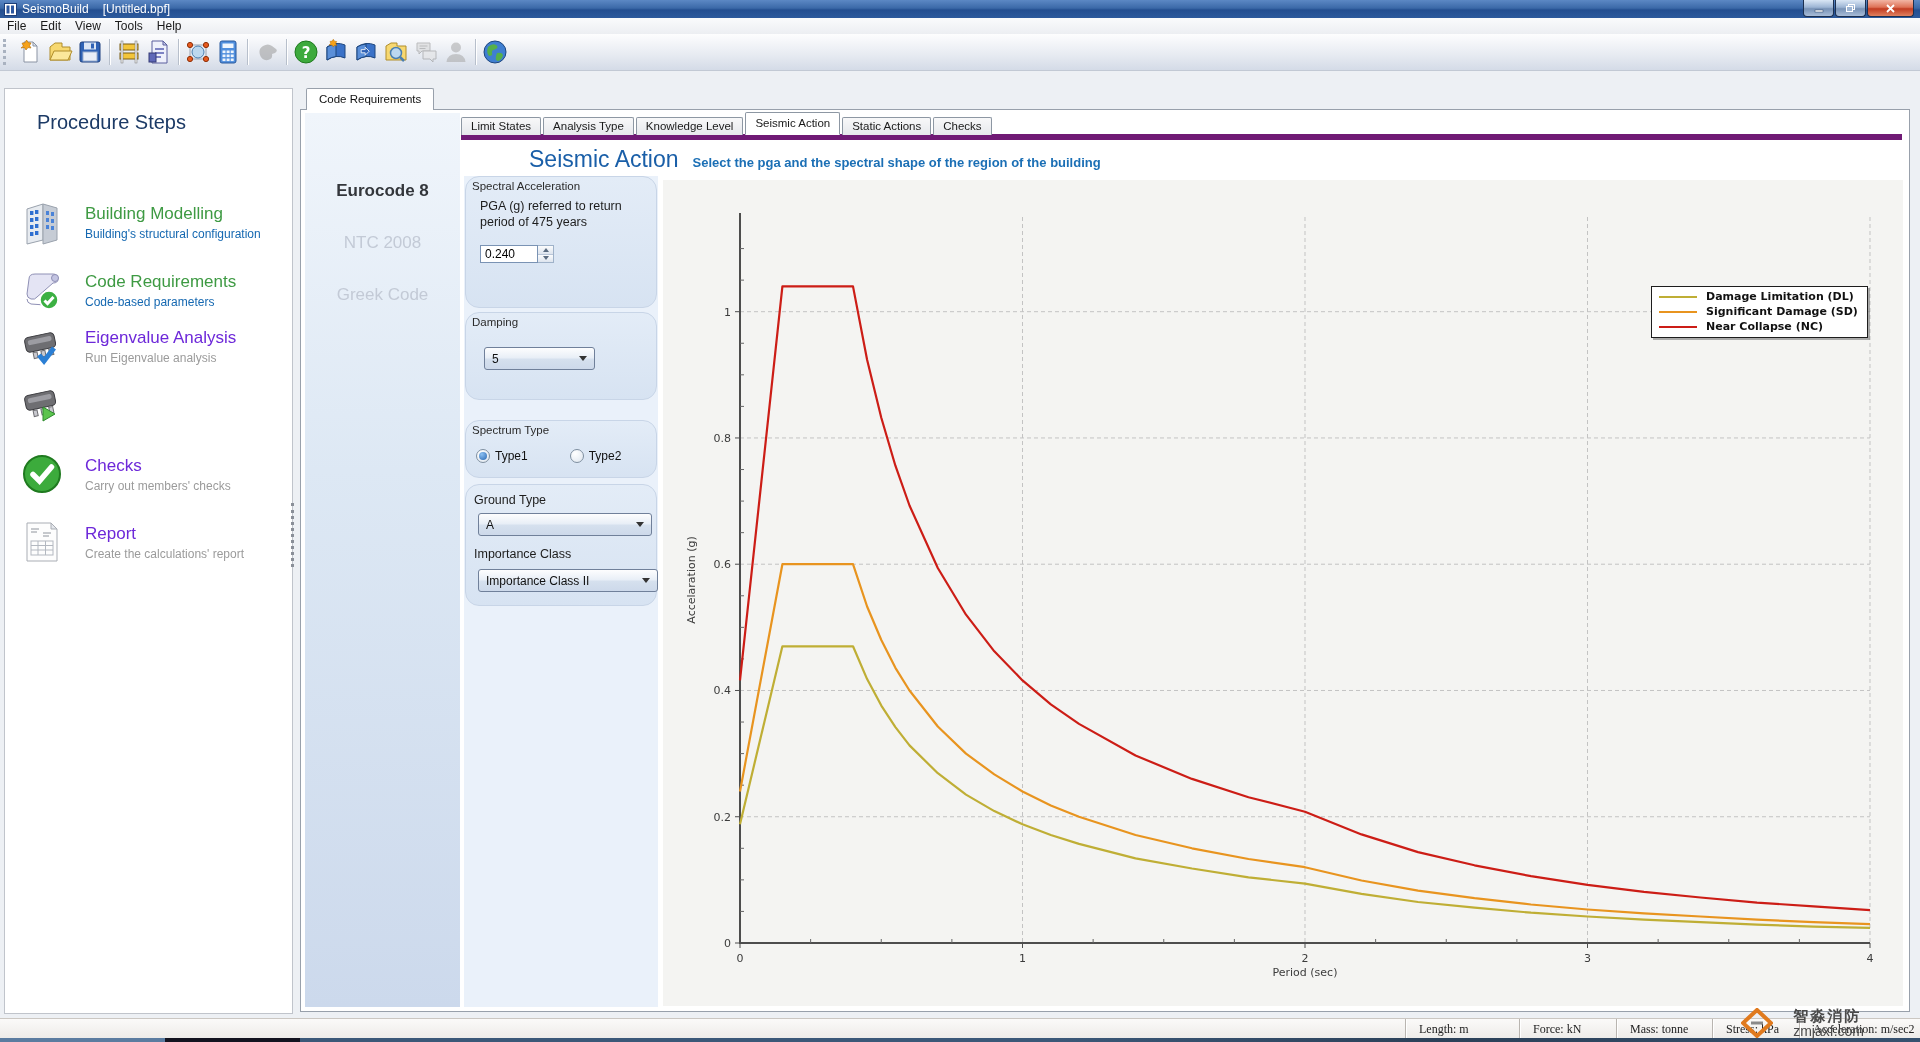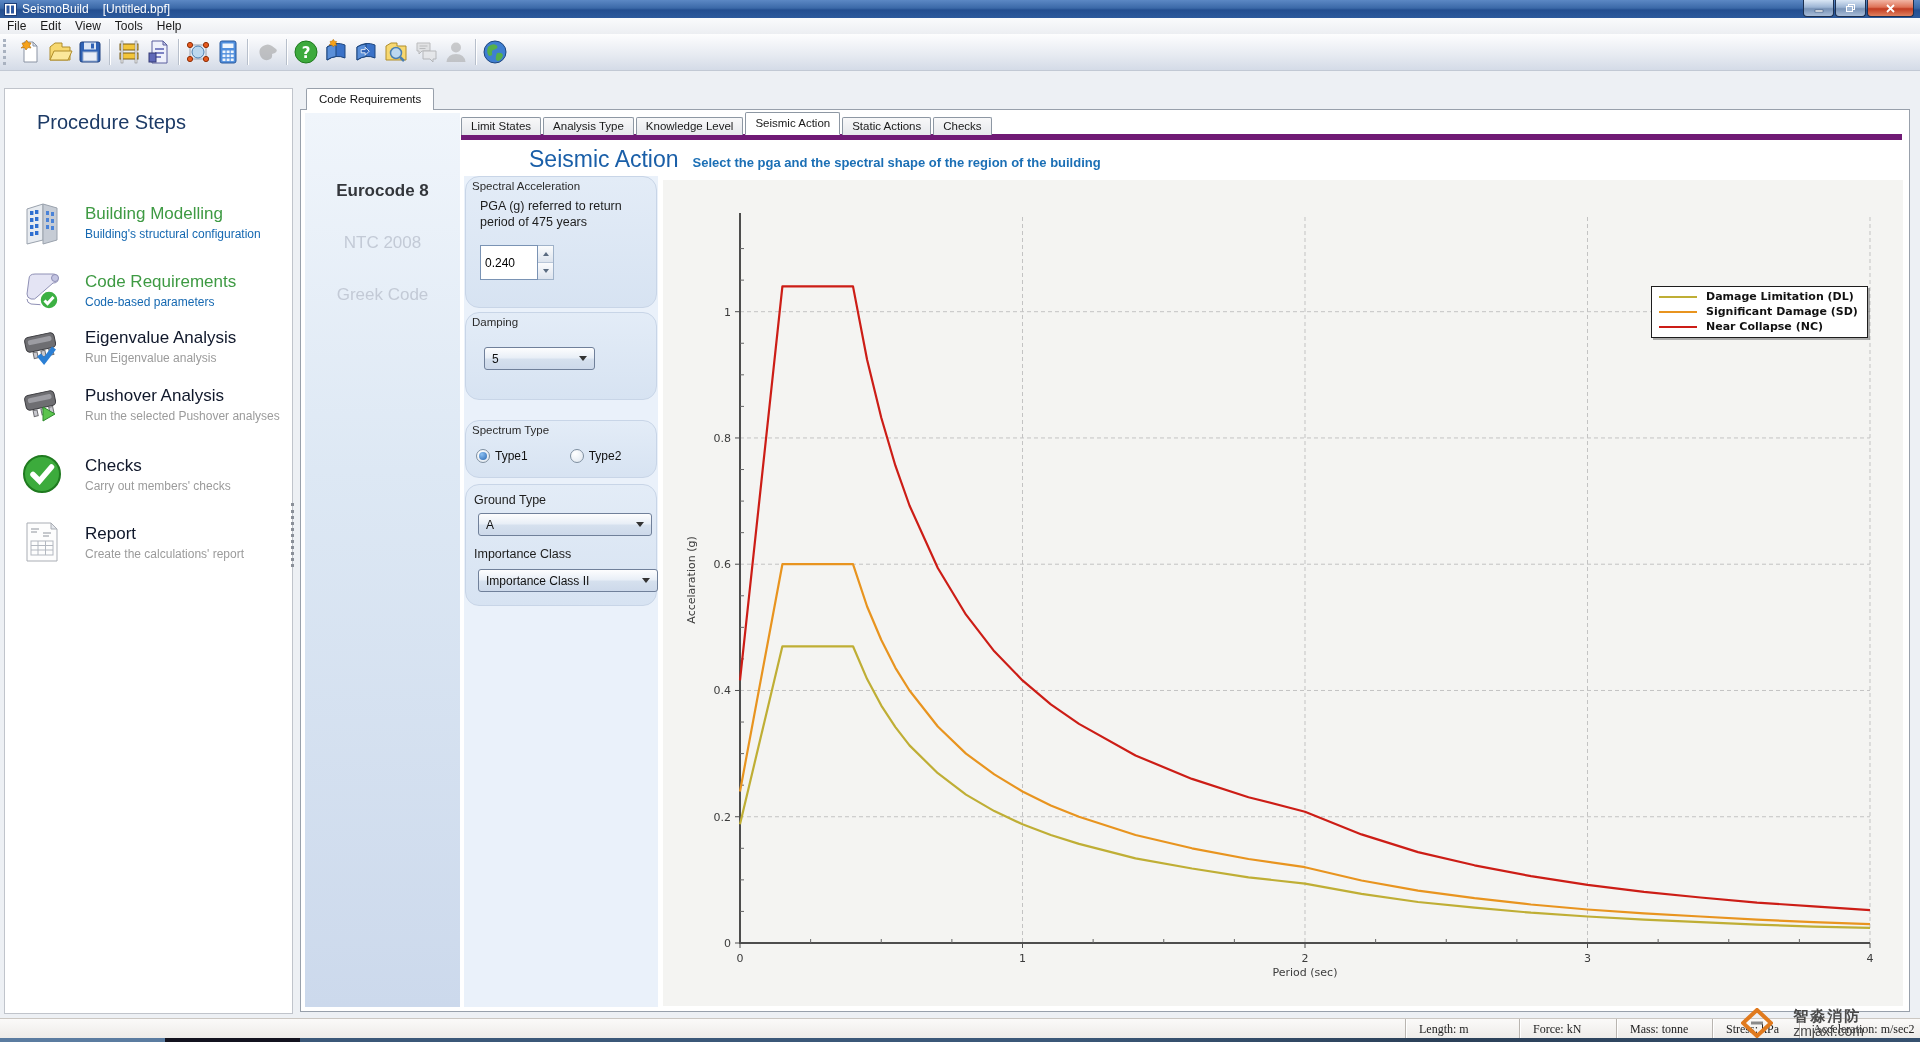--- a/index.html
+++ b/index.html
@@ -34,21 +34,21 @@
   
   .sidebar{position:absolute;left:4px;top:88px;width:287px;height:924px;
     background:#fff;border:1px solid #c0c4cb;}
   .ps-heading{position:absolute;left:32px;top:22px;font-size:20px;color:#1c3a66;}
   .pstep{position:absolute;left:14px;display:flex;gap:20px;cursor:pointer;}
   .pstep .txt{display:flex;flex-direction:column;justify-content:center;gap:3px;}
   .pstep .t{font-size:17px;}
   .pstep .s{font-size:12px;}
   .pstep.on .t{color:#3e9a43;}
   .pstep.on .s{color:#1568b1;}
-  .pstep.off .t{color:#0f172a;}
+  .pstep.off .t{color:#6d28d9;}
   .pstep.off .s{color:#9b9b9b;}
   .splitter{position:absolute;left:291px;top:503px;width:7px;height:64px;
     border-left:3px dotted #8a8f98;cursor:col-resize;}
   
   .tabctl{position:absolute;left:300px;top:88px;width:1610px;height:924px;}
   .maintab{position:absolute;left:6px;top:0;height:21px;padding:0 12px;line-height:21px;
     background:#fff;border:1px solid #98a0ab;border-bottom:none;border-radius:2px 2px 0 0;
     font-size:11.5px;color:#111;z-index:2;}
   .tabpage{position:absolute;left:0;right:0;top:21px;bottom:0;background:#fff;
     border:1px solid #98a0ab;}
@@ -69,21 +69,21 @@
   
   .controls{position:absolute;left:163px;top:66px;bottom:4px;width:194px;background:#eaf1fa;}
   .grp{position:absolute;left:1px;right:1px;background:linear-gradient(#e3ecf7,#d7e3f2);
     border:1px solid #c8d5e7;border-radius:14px;}
   .grp .glabel{position:absolute;left:6px;top:3px;font-size:11.5px;color:#2b2b2b;}
   #grp-sa{top:0;height:130px;}
   #grp-damp{top:136px;height:86px;}
   #grp-spec{top:244px;height:56px;}
   #grp-site{top:308px;height:120px;}
   .pga-desc{position:absolute;left:14px;top:22px;width:156px;font-size:12.5px;color:#1d1d1d;line-height:1.25;}
-  .spinrow{position:absolute;left:14px;top:68px;display:flex;align-items:stretch;height:35px;}
+  .spinrow{position:absolute;left:14px;top:68px;display:flex;align-items:stretch;height:18px;}
   .spinrow input{width:48px;border:1px solid #7a93b4;font-size:12px;padding:0 4px;
     font-family:"Liberation Sans",sans-serif;background:#fff;}
   .spinbtns{display:flex;flex-direction:column;border:1px solid #9fb2c9;border-left:none;width:15px;}
   .spinbtns .sb{flex:1;display:flex;align-items:center;justify-content:center;
     background:linear-gradient(#fbfcfd,#dde4ee);cursor:pointer;}
   .spinbtns .sb+.sb{border-top:1px solid #b9c6d8;}
   .tri-u{width:0;height:0;border-left:3px solid transparent;border-right:3px solid transparent;border-bottom:4px solid #5a6b80;}
   .tri-d{width:0;height:0;border-left:3px solid transparent;border-right:3px solid transparent;border-top:4px solid #5a6b80;}
   .dd{position:absolute;height:21px;border:1px solid #70809a;border-radius:3px;
     background:linear-gradient(#fdfdfe,#e9eff7 45%,#d5e0ee 55%,#cdd9ea);
@@ -353,24 +353,20 @@
     <svg width="46" height="46" viewBox="0 0 46 46">
         <rect x="6" y="12" width="30" height="15" rx="4" fill="#6e6e72" stroke="#3c3c40" transform="rotate(-12 21 19)"></rect>
         <rect x="9" y="15" width="24" height="5" rx="2" fill="#9c9ca2" transform="rotate(-12 21 19)"></rect>
         <g fill="#c9c9cf" stroke="#6e6e72">
           <rect x="12" y="28" width="4" height="6" transform="rotate(-12 21 19)"></rect>
           <rect x="20" y="28" width="4" height="6" transform="rotate(-12 21 19)"></rect>
           <rect x="28" y="28" width="4" height="6" transform="rotate(-12 21 19)"></rect>
         </g>
         <path d="M24 26 l12 7 l-12 7 z" fill="#5cc44e" stroke="#2e8b2e"></path>
       </svg>
-    <div class="txt">
-        <span class="t">Pushover Analysis</span>
-        <span class="s">Run the selected Pushover analyses</span>
-      </div>
   </div>
   <div class="pstep off" style="top:362px">
     <svg width="46" height="46" viewBox="0 0 46 46">
         <circle cx="23" cy="23" r="18" fill="#3cab3c" stroke="#1f7a1f" stroke-width="2"></circle>
         <path d="M14 23.5 l6.5 6.5 l12-14" fill="none" stroke="#fff" stroke-width="5.5" stroke-linecap="round"></path>
       </svg>
     <div class="txt">
         <span class="t">Checks</span>
         <span class="s">Carry out members' checks</span>
       </div>

